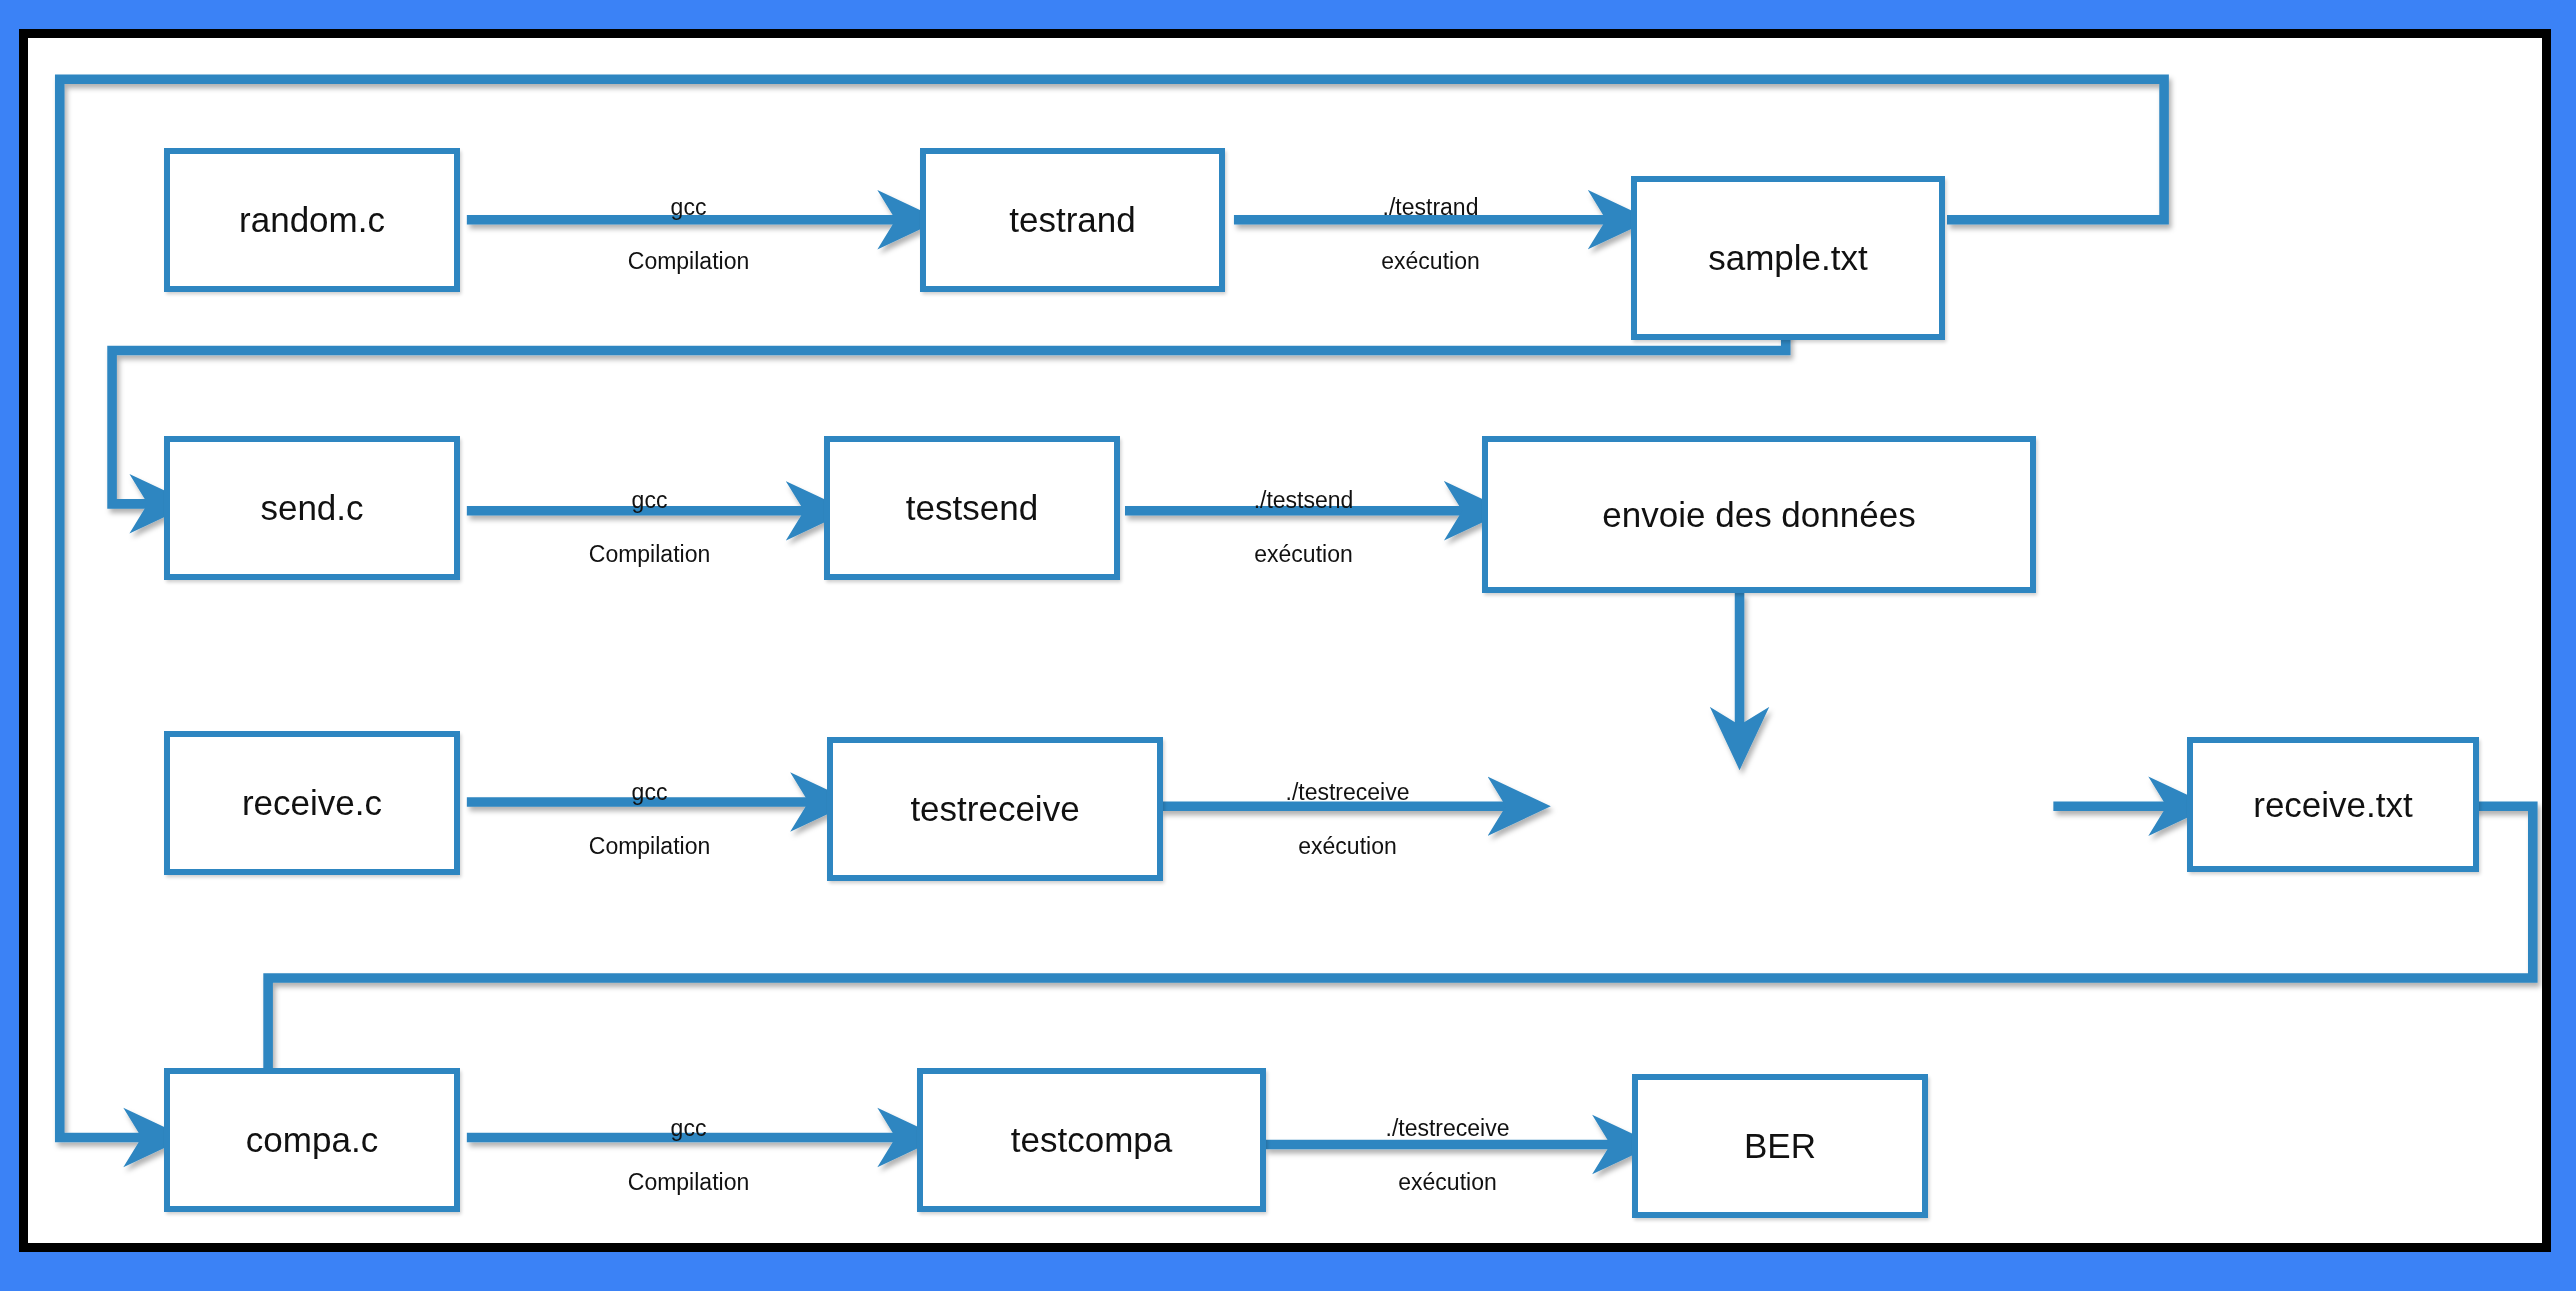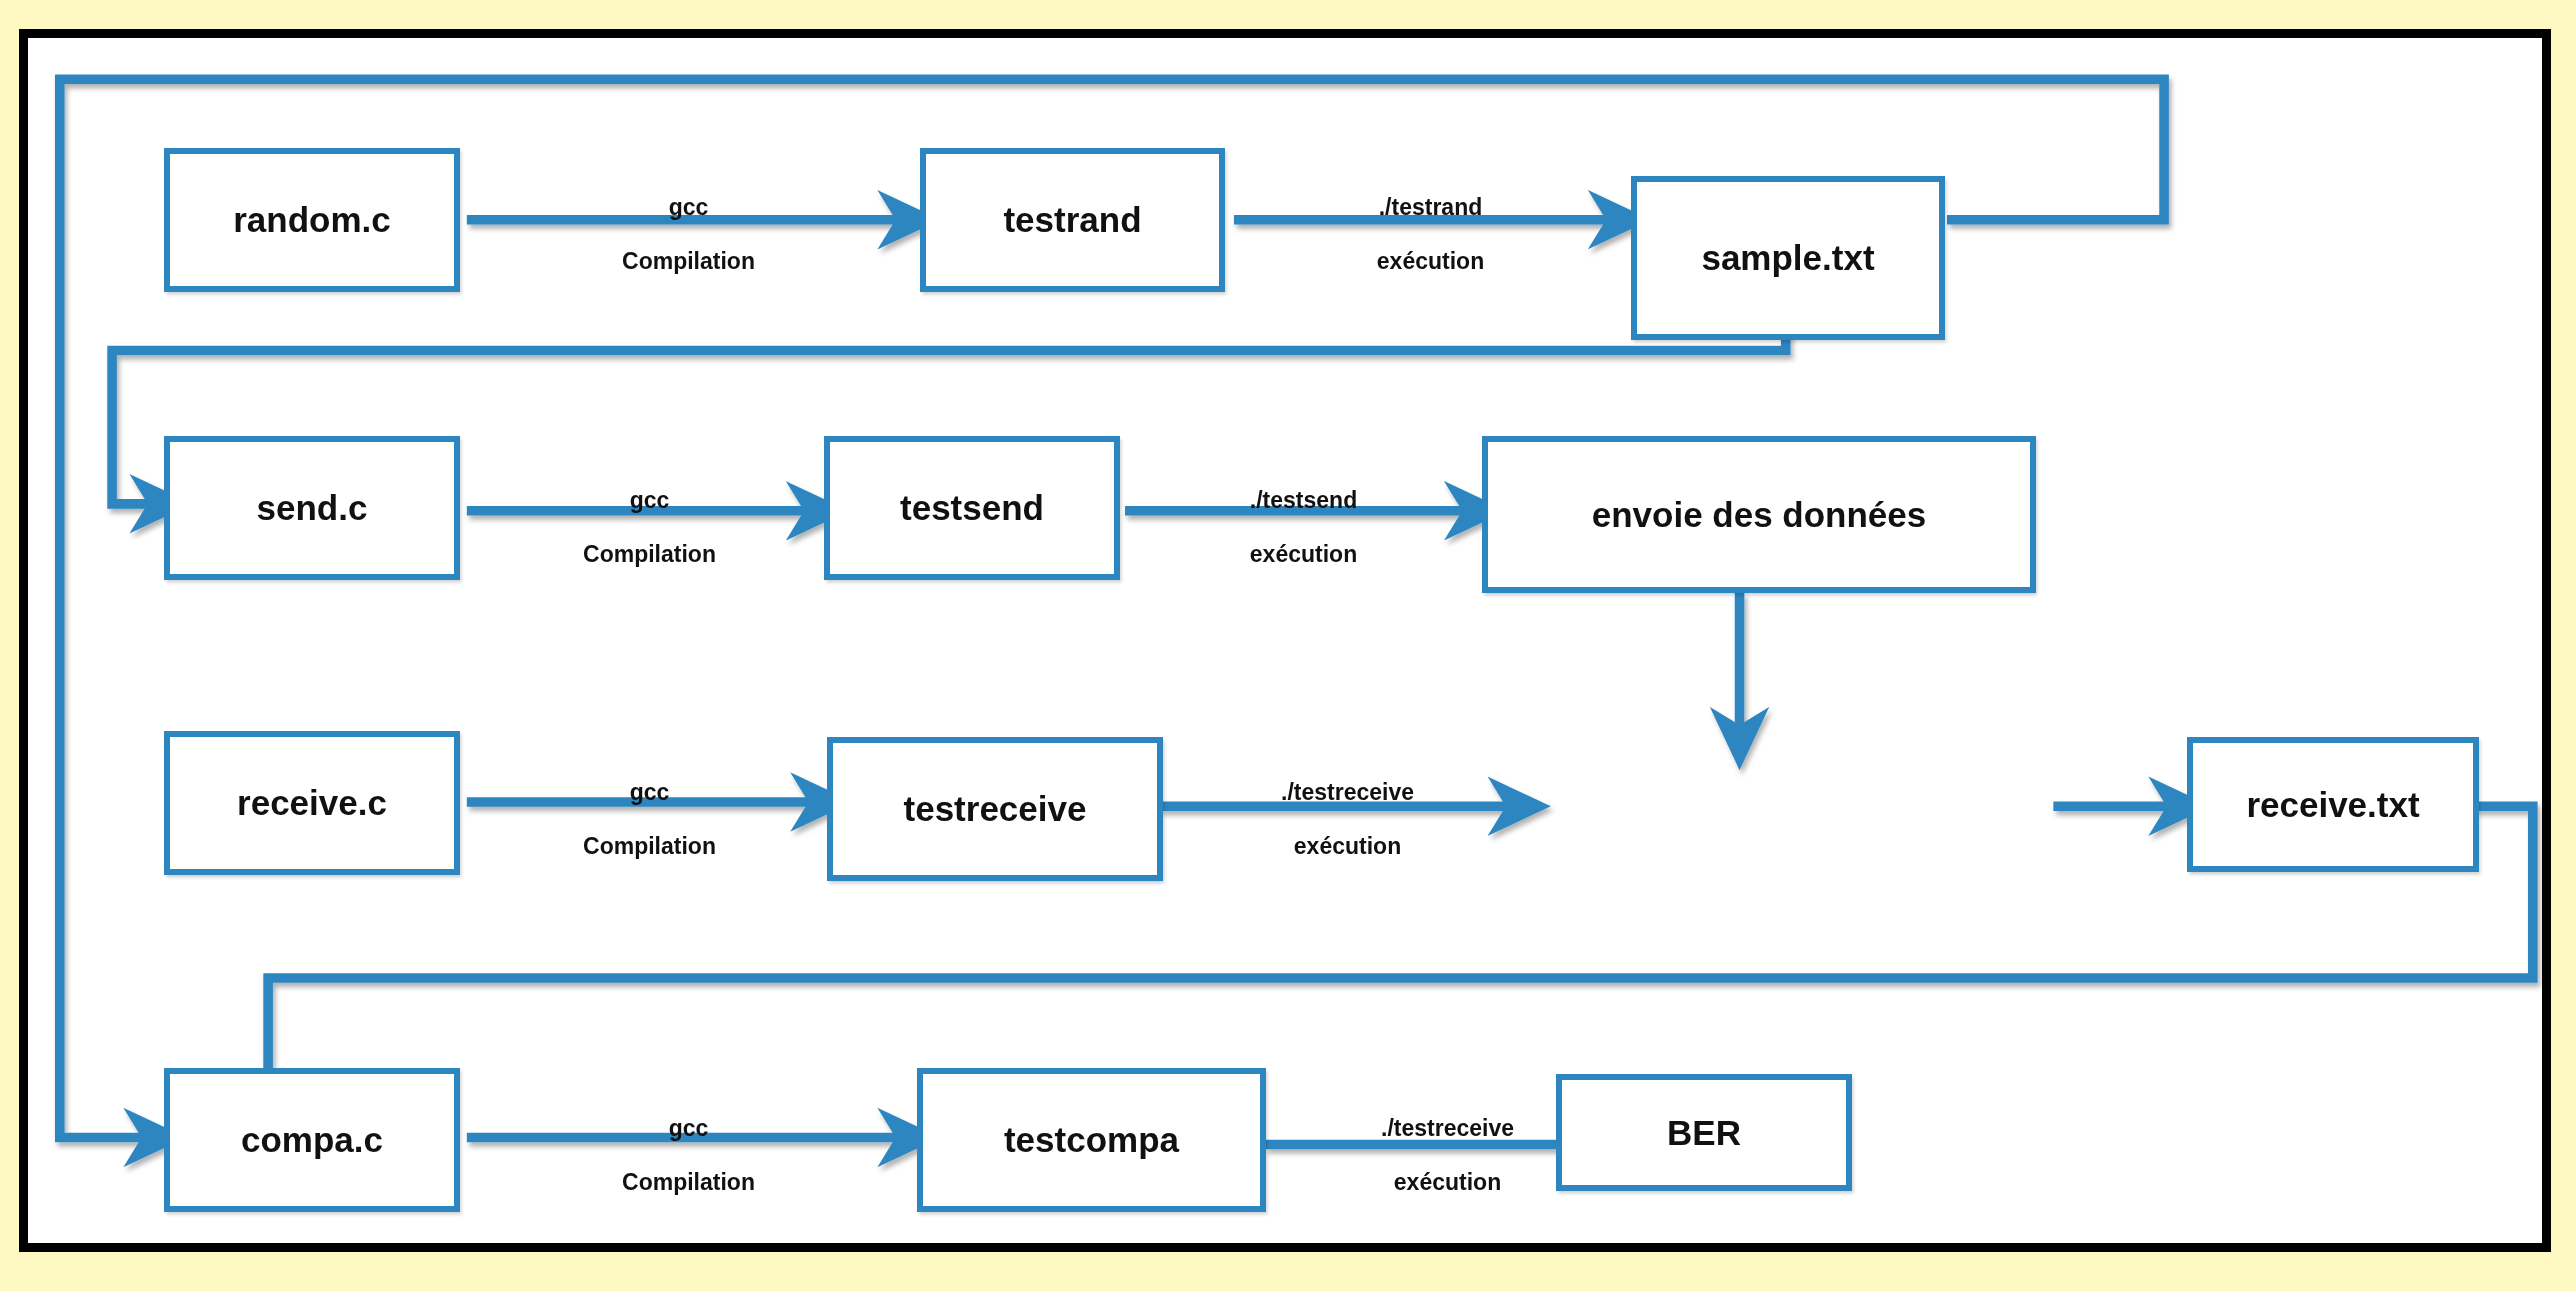--- a/index.html
+++ b/index.html
@@ -1,21 +1,21 @@
 <!DOCTYPE html>
 <html style="font-size:14px"><head>
 <meta charset="utf-8">
 <title>Flowchart</title>
 <style>
   html,body{margin:0;padding:0;background:#ffffff;}
   body{
     font-family:"Liberation Sans", sans-serif;
     width:2576px;height:1291px;overflow:hidden;position:relative;
   }
-  #stage{position:relative;width:2576px;height:1291px;background:#fef9c3;font-weight:bold;}
+  #stage{position:relative;width:2576px;height:1291px;background:#3b82f6;}
 
   
   .outer-frame{
     position:absolute;left:19px;top:29px;width:2532px;height:1223px;
     border:9.6px solid #000000;box-sizing:border-box;background:#ffffff;
   }
 
   
   #wires{position:absolute;left:0;top:0;width:2576px;height:1291px;}
 
@@ -126,21 +126,21 @@
   </div>
 
   <div class="node" style="left:164px;top:1068px;width:296px;height:144px;">
     <span>compa.c</span>
   </div>
 
   <div class="node" style="left:917px;top:1068px;width:349px;height:144px;">
     <span>testcompa</span>
   </div>
 
-  <div class="node" style="left:1556px;top:1074px;width:296px;height:117px;">
+  <div class="node" style="left:1632px;top:1074px;width:296px;height:144px;">
     <span>BER</span>
   </div>
 
   <div class="elabel" style="left:523px;top:167px;width:331px;">
     <span>gcc</span>
     <span>Compilation</span>
   </div>
 
   <div class="elabel" style="left:1256px;top:167px;width:349px;">
     <span>./testrand</span>

